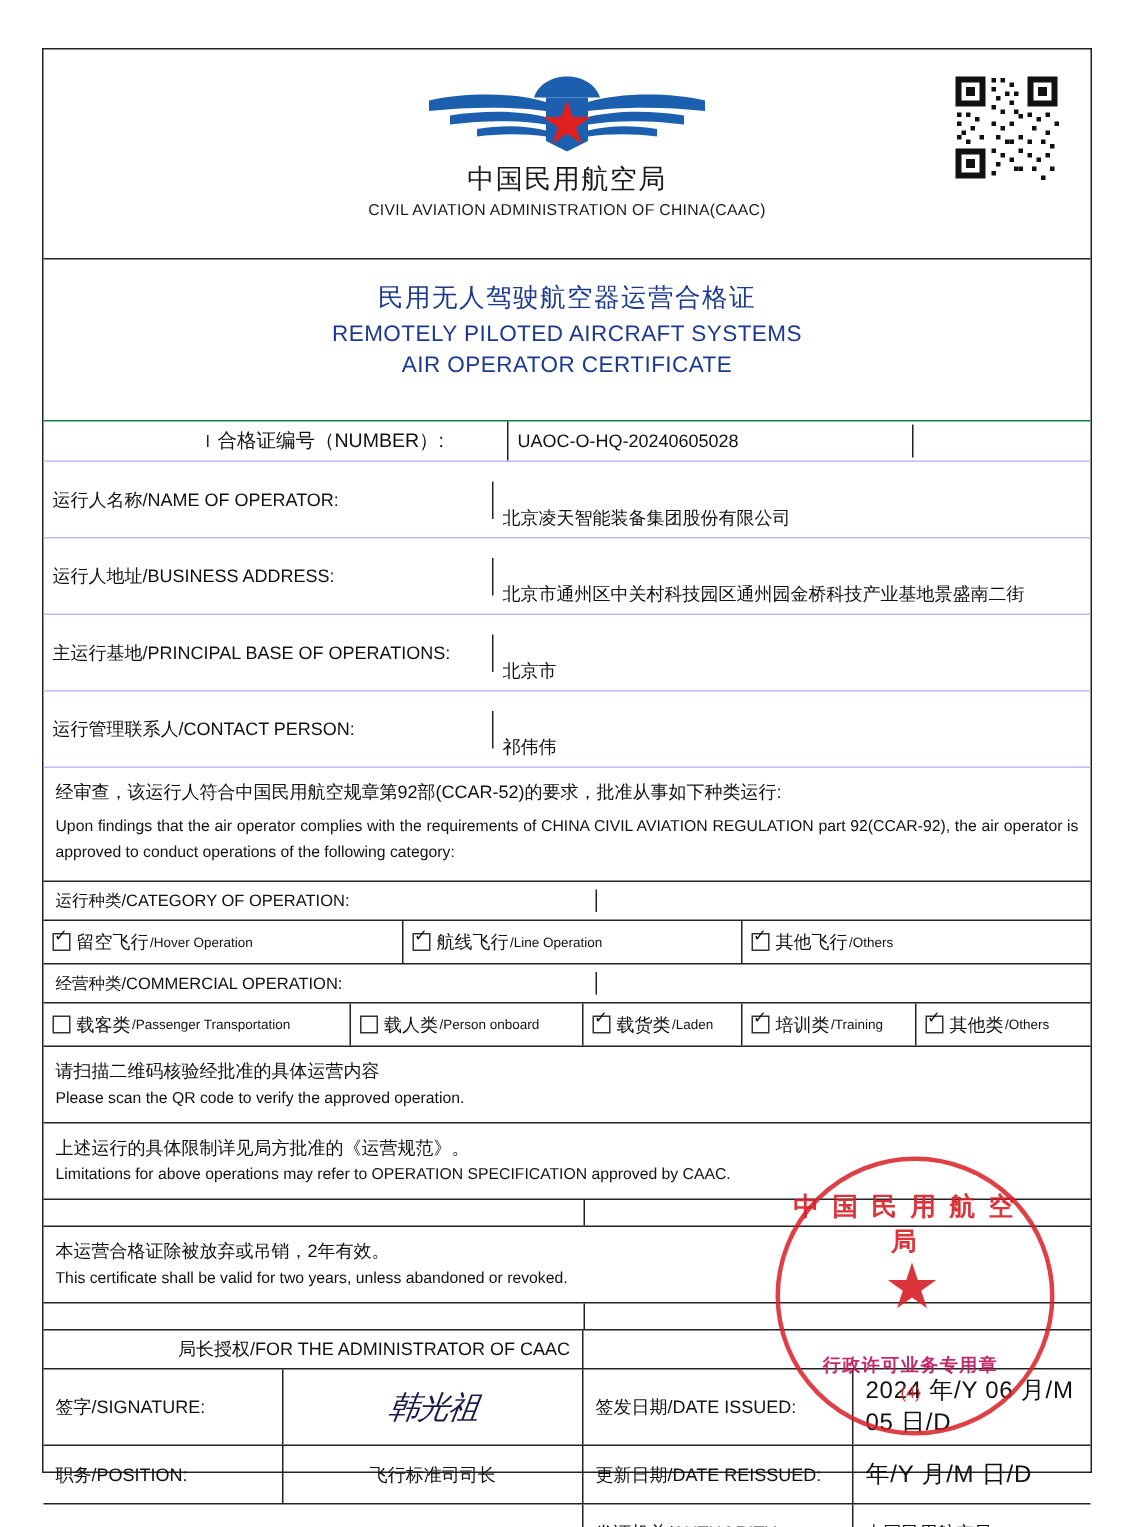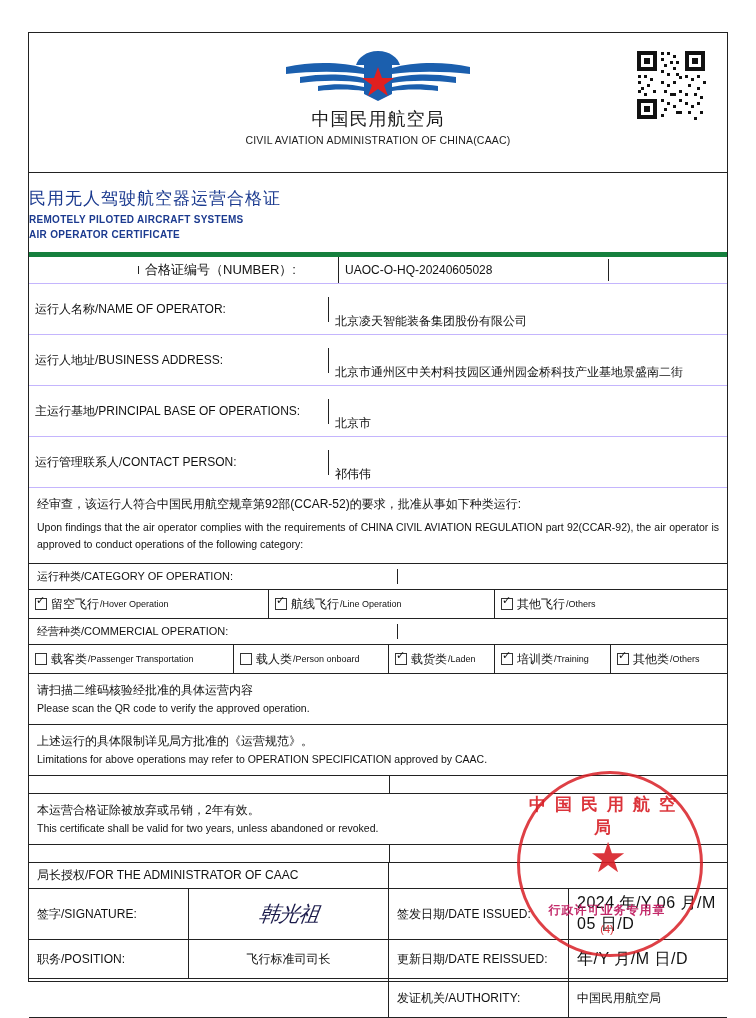--- a/index.html
+++ b/index.html
@@ -60,35 +60,34 @@
   .qr {
     position: absolute;
     right: 20px;
     top: 16px;
     width: 72px;
     height: 72px;
   }
 
   
   .title-block {
-    border-bottom: 5px solid #15803d;
-    padding: 14px 0 12px 0;
-    text-align: left;
+    border-bottom: 1px solid #15803d;
+    padding: 14px 0 28px 0;
+    text-align: center;
   }
   .title-cn {
     font-size: 17px;
     color: #1b3a8f;
     letter-spacing: 1px;
   }
   .title-en1, .title-en2 {
-    font-size: 10px;
+    font-size: 15px;
     color: #1b3a8f;
     letter-spacing: 0.3px;
     margin-top: 4px;
-    font-weight: bold;
   }
 
   
   .row {
     display: flex;
     border-bottom: 1px solid #c4b5fd;
     box-sizing: border-box;
     min-height: 27px;
     align-items: center;
   }
@@ -190,20 +189,21 @@
     display: flex;
     border-bottom: 1px solid #222;
     height: 25px;
     font-size: 12px;
   }
   .admin-row .a1 {
     width: 360px;
     border-right: 1px solid #222;
     padding: 4px 8px;
     box-sizing: border-box;
+    text-align: right;
   }
   .admin-row .a2 { flex: 1; }
 
   
   .sig-row {
     display: flex;
     border-bottom: 1px solid #222;
     min-height: 38px;
   }
   .sig-row:last-child { border-bottom: none; }

